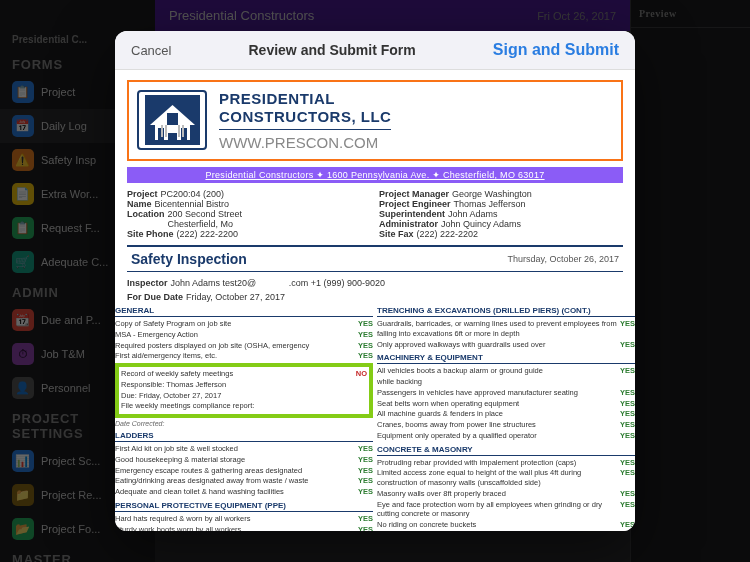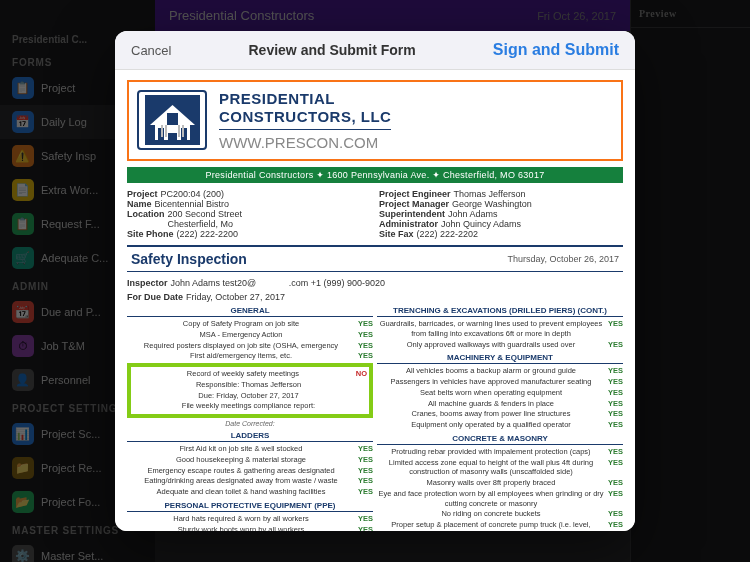--- a/index.html
+++ b/index.html
@@ -21,21 +21,21 @@
 
     .sidebar {
       width: 155px;
       background: #1c1c1e;
       padding-top: 30px;
       flex-shrink: 0;
     }
 
     .sidebar-section-label {
       color: #888;
-      font-size: 10px;
+      font-size: 13px;
       font-weight: 600;
       letter-spacing: 0.8px;
       text-transform: uppercase;
       padding: 6px 12px 3px;
     }
 
     .sidebar-item {
       display: flex;
       align-items: center;
       padding: 6px 12px;
@@ -233,27 +233,28 @@
       padding-top: 2px;
     }
 
     .company-website {
       color: #888;
       font-size: 15px;
       margin-top: 2px;
     }
 
     .form-address-bar {
-      background: #15803d;
+      background: #8b5cf6;
       color: #fff;
       font-size: 9px;
       text-align: center;
       padding: 3px;
       margin: 4px 12px 6px;
       letter-spacing: 0.3px;
+      text-decoration: underline;
     }
 
     .form-info-grid {
       display: grid;
       grid-template-columns: 1fr 1fr;
       gap: 2px 8px;
       margin: 0 12px 6px;
       font-size: 9px;
     }
 
@@ -302,22 +303,21 @@
     .inspector-field {
       display: flex;
       gap: 3px;
     }
 
     
     .form-columns {
       display: grid;
       grid-template-columns: 1fr 1fr;
       gap: 4px;
-      margin: 0 12px 8px;
-      text-align: center;
+      margin: 0 0 8px;
     }
 
     .form-col-section {
       font-size: 8px;
     }
 
     .col-section-title {
       font-weight: 800;
       color: #1a3a6b;
       text-transform: uppercase;
@@ -544,26 +544,26 @@
             <span class="info-label">Location</span>
             <span class="info-value">200 Second Street<br>Chesterfield, Mo</span>
           </div>
           <div class="form-info-row">
             <span class="info-label">Site Phone</span>
             <span class="info-value">(222) 222-2200</span>
           </div>
         </div>
         <div>
           <div class="form-info-row">
+            <span class="info-label">Project Manager</span>
+            <span class="info-value">George Washington</span>
+          </div>
+          <div class="form-info-row">
             <span class="info-label">Project Engineer</span>
             <span class="info-value">Thomas Jefferson</span>
-          </div>
-          <div class="form-info-row">
-            <span class="info-label">Project Manager</span>
-            <span class="info-value">George Washington</span>
           </div>
           <div class="form-info-row">
             <span class="info-label">Superintendent</span>
             <span class="info-value">John Adams</span>
           </div>
           <div class="form-info-row">
             <span class="info-label">Administrator</span>
             <span class="info-value">John Quincy Adams</span>
           </div>
           <div class="form-info-row">
@@ -685,22 +685,25 @@
             </div>
             <div class="form-line">
               <span class="form-line-text">Only approved walkways with guardrails used over</span>
               <span class="form-line-value val-yes">YES</span>
             </div>
           </div>
 
           <div class="form-col-section" style="margin-top:4px;">
             <div class="col-section-title">MACHINERY &amp; EQUIPMENT</div>
             <div class="form-line">
-              <span class="form-line-text">All vehicles booms a backup alarm or ground guide</span>
-              <span class="form-line-value val-yes">YES</span>
+              <span class="form-line-text">All vehicles boots a backup alarm or ground guide</span>
+              <span class="form-line-value val-yes">YES</span>
+            </div>
+            <div class="form-line">
+              <span class="form-line-text">while backing</span>
             </div>
             <div class="form-line">
               <span class="form-line-text">Passengers in vehicles have approved manufacturer seating</span>
               <span class="form-line-value val-yes">YES</span>
             </div>
             <div class="form-line">
               <span class="form-line-text">Seat belts worn when operating equipment</span>
               <span class="form-line-value val-yes">YES</span>
             </div>
             <div class="form-line">

